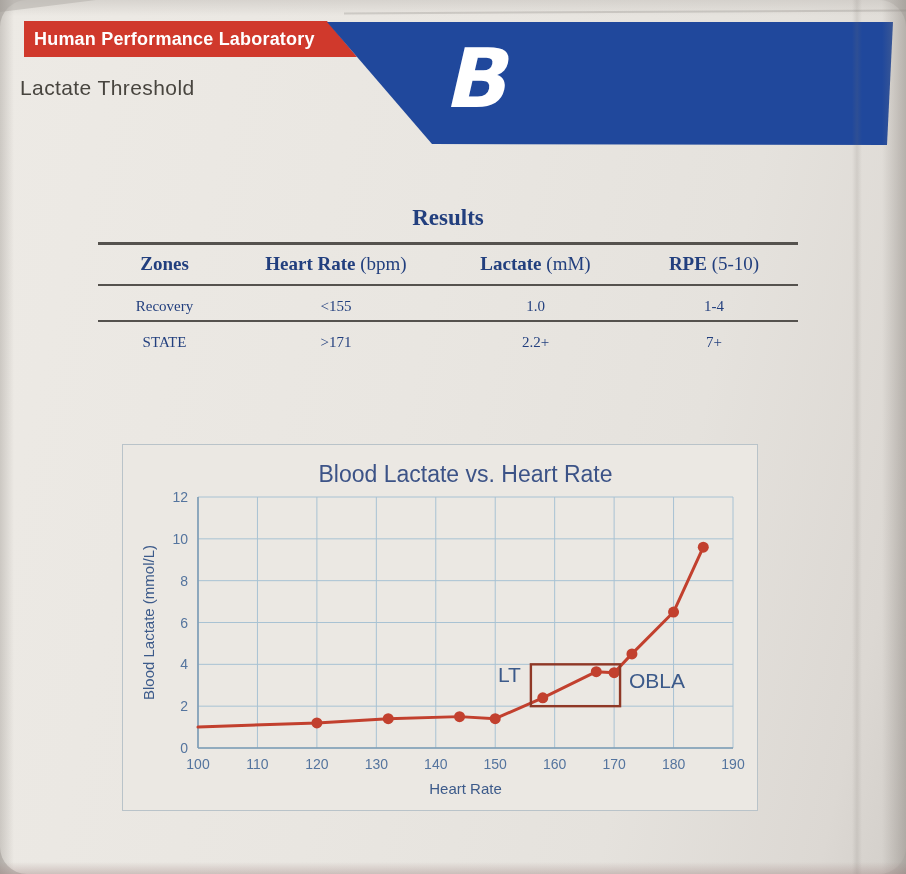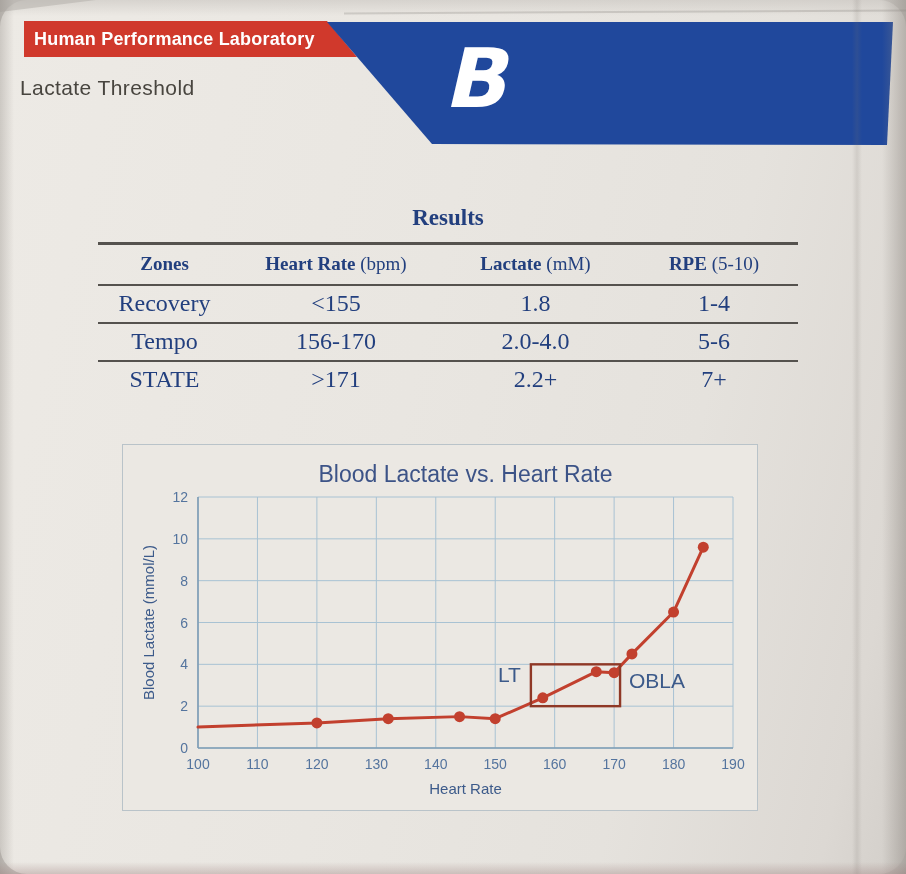--- a/index.html
+++ b/index.html
@@ -47,21 +47,21 @@
   
   .results{position:absolute;left:98px;top:203px;width:700px;color:var(--navy,#223f7e);
     font-family:"Liberation Serif", serif;}
   .results-title{text-align:center;font-size:23px;font-weight:bold;line-height:30px;}
   table.results-tbl{width:100%;border-collapse:collapse;margin-top:9px;}
   table.results-tbl thead tr{border-top:3px solid var(--rule,#55524e);border-bottom:2px solid var(--rule,#55524e);}
   table.results-tbl tbody tr{border-bottom:2px solid var(--rule,#55524e);}
   table.results-tbl tbody tr:last-child{border-bottom:none;}
   table.results-tbl th{font-size:19px;font-weight:normal;padding:8px 0 9px;text-align:center;}
   table.results-tbl th .b{font-weight:bold;}
-  table.results-tbl td{font-size:24px;padding:4px 0 5px;text-align:center;}
+  table.results-tbl td{font-size:15px;padding:12px 0 5px;text-align:center;}
   .c0{width:19%}.c1{width:30%}.c2{width:27%}.c3{width:24%}
 
   
   .chart-panel{
     position:absolute;left:122px;top:444px;width:636px;height:367px;
     border:1px solid #b9c3c9;background:#ebe8e3;box-sizing:border-box;
   }
   .chart-panel svg{position:absolute;left:0;top:0;}
   svg text{font-family:"Liberation Sans", sans-serif;}
 </style>
@@ -94,28 +94,22 @@
           <th><span class="b">Zones</span><span></span></th>
           <th><span class="b">Heart Rate</span><span> (bpm)</span></th>
           <th><span class="b">Lactate</span><span> (mM)</span></th>
           <th><span class="b">RPE</span><span> (5-10)</span></th>
         </tr>
       </thead>
       <tbody>
         <tr>
           <td>Recovery</td>
           <td>&lt;155</td>
-          <td>1.8</td>
+          <td>1.0</td>
           <td>1-4</td>
-        </tr>
-        <tr>
-          <td>Tempo</td>
-          <td>156-170</td>
-          <td>2.0-4.0</td>
-          <td>5-6</td>
         </tr>
         <tr>
           <td>STATE</td>
           <td>&gt;171</td>
           <td>2.2+</td>
           <td>7+</td>
         </tr>
       </tbody>
     </table>
   </div>

